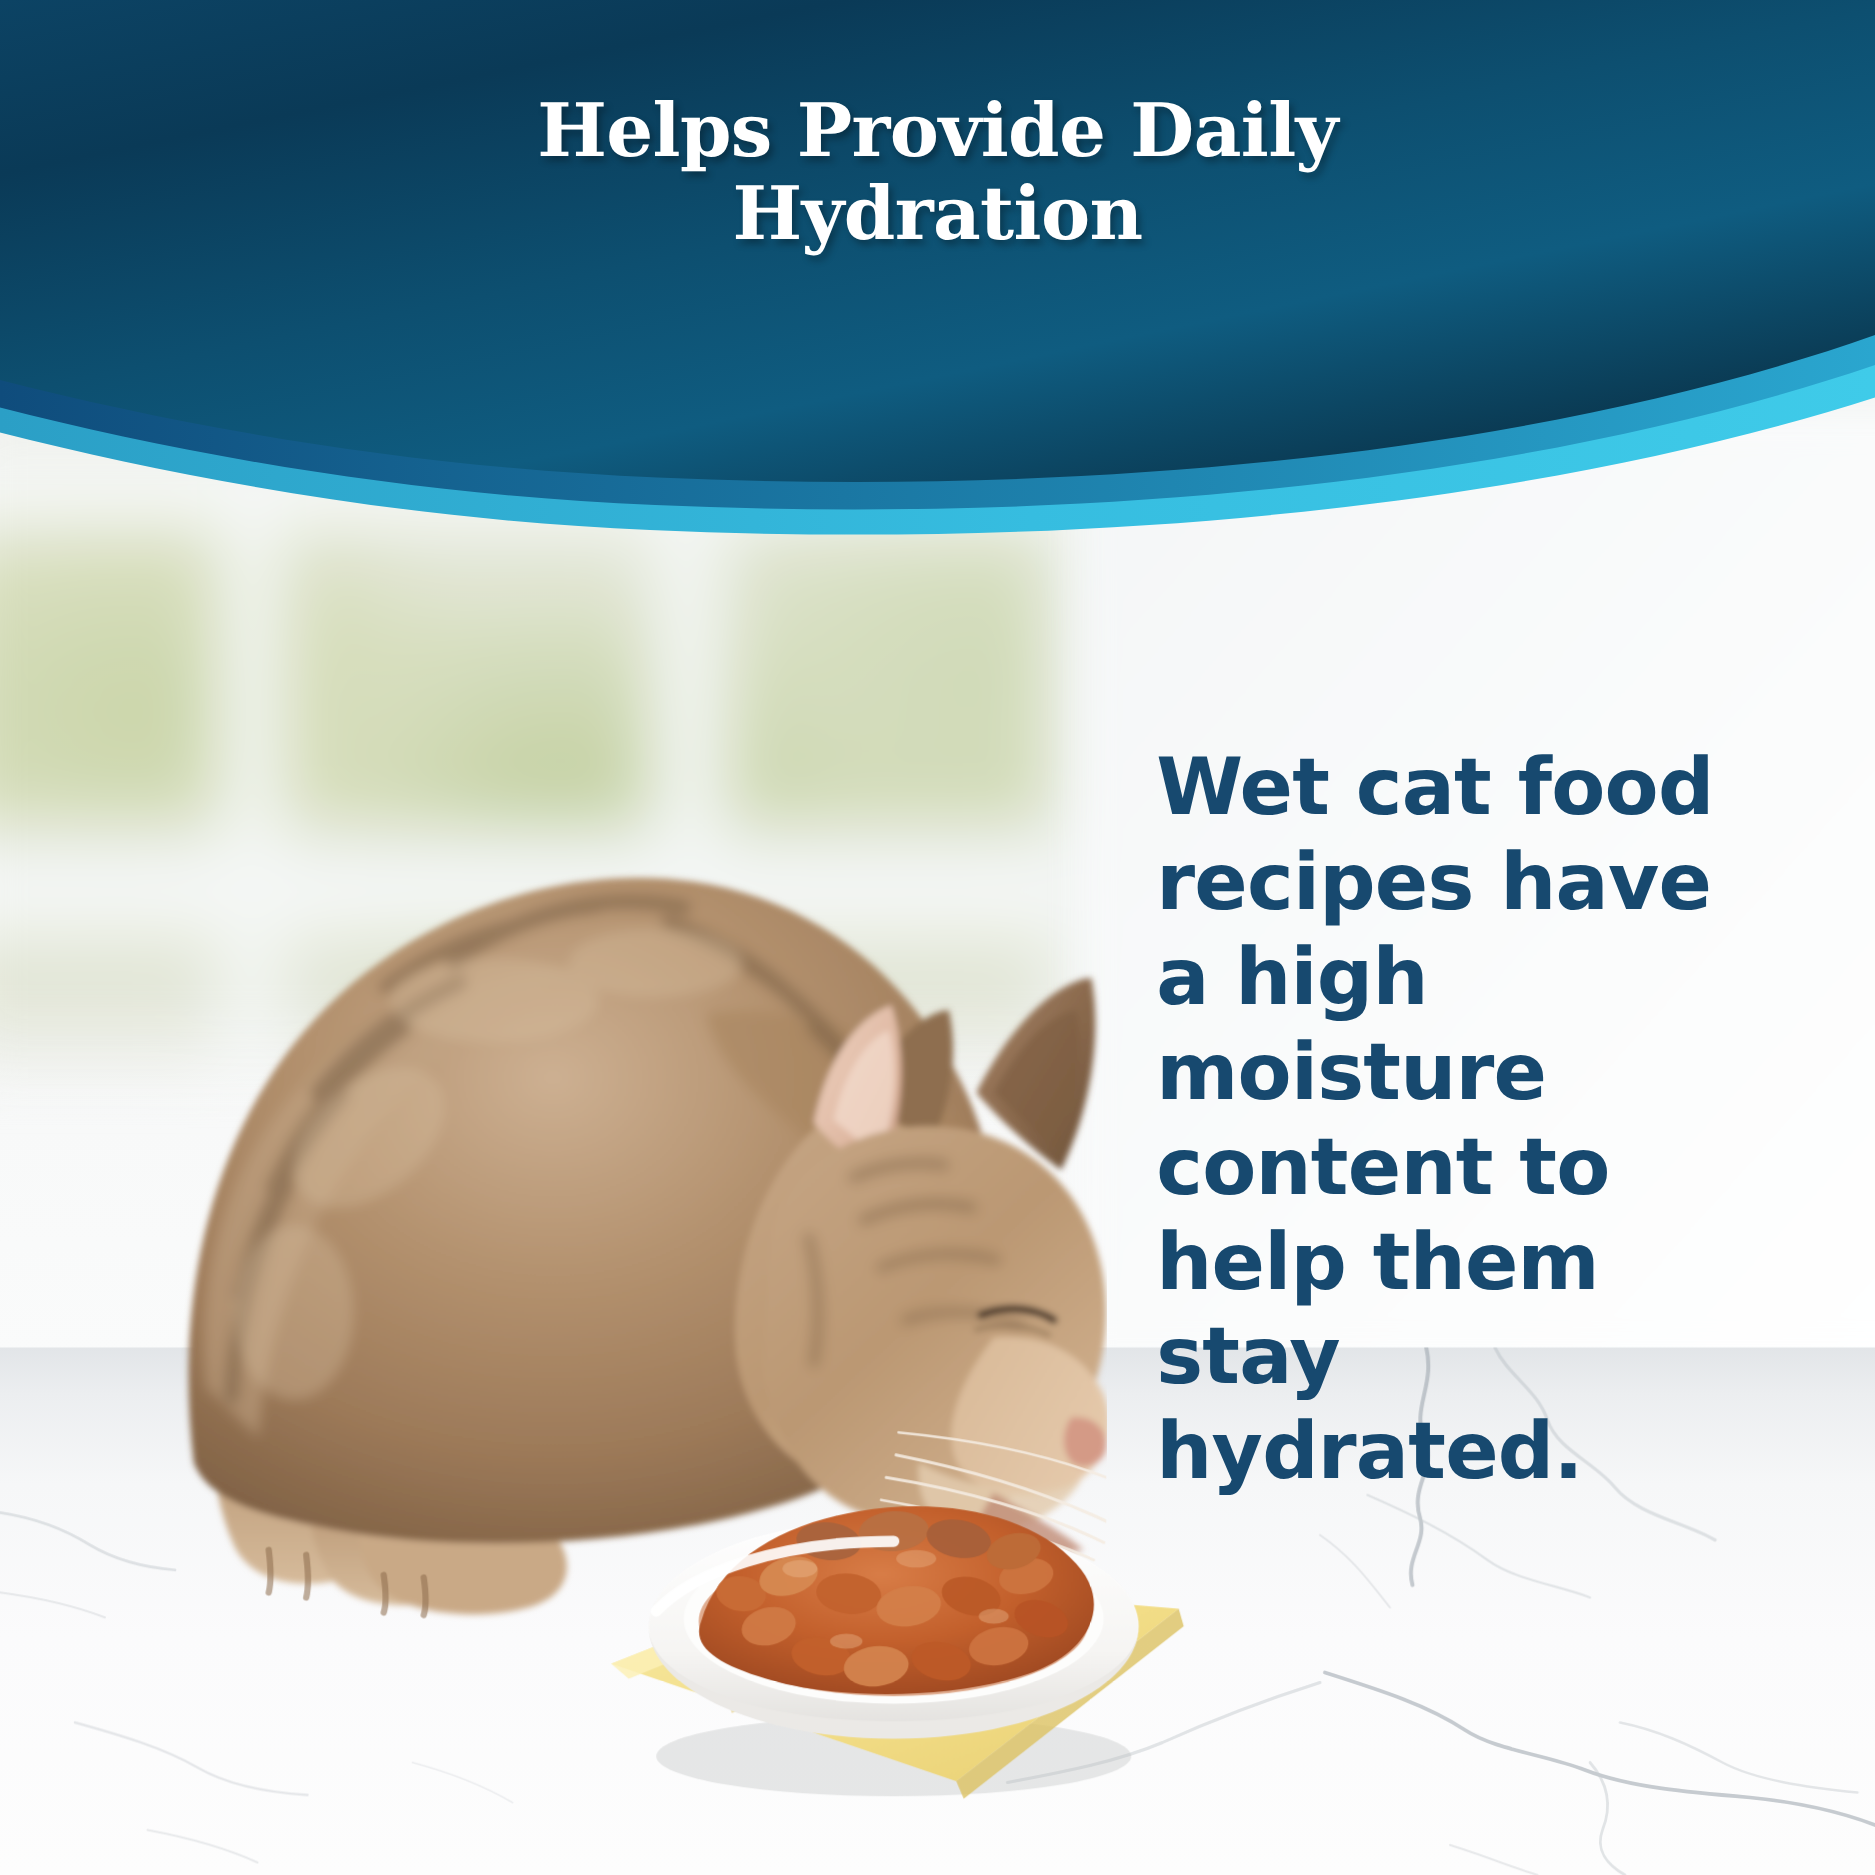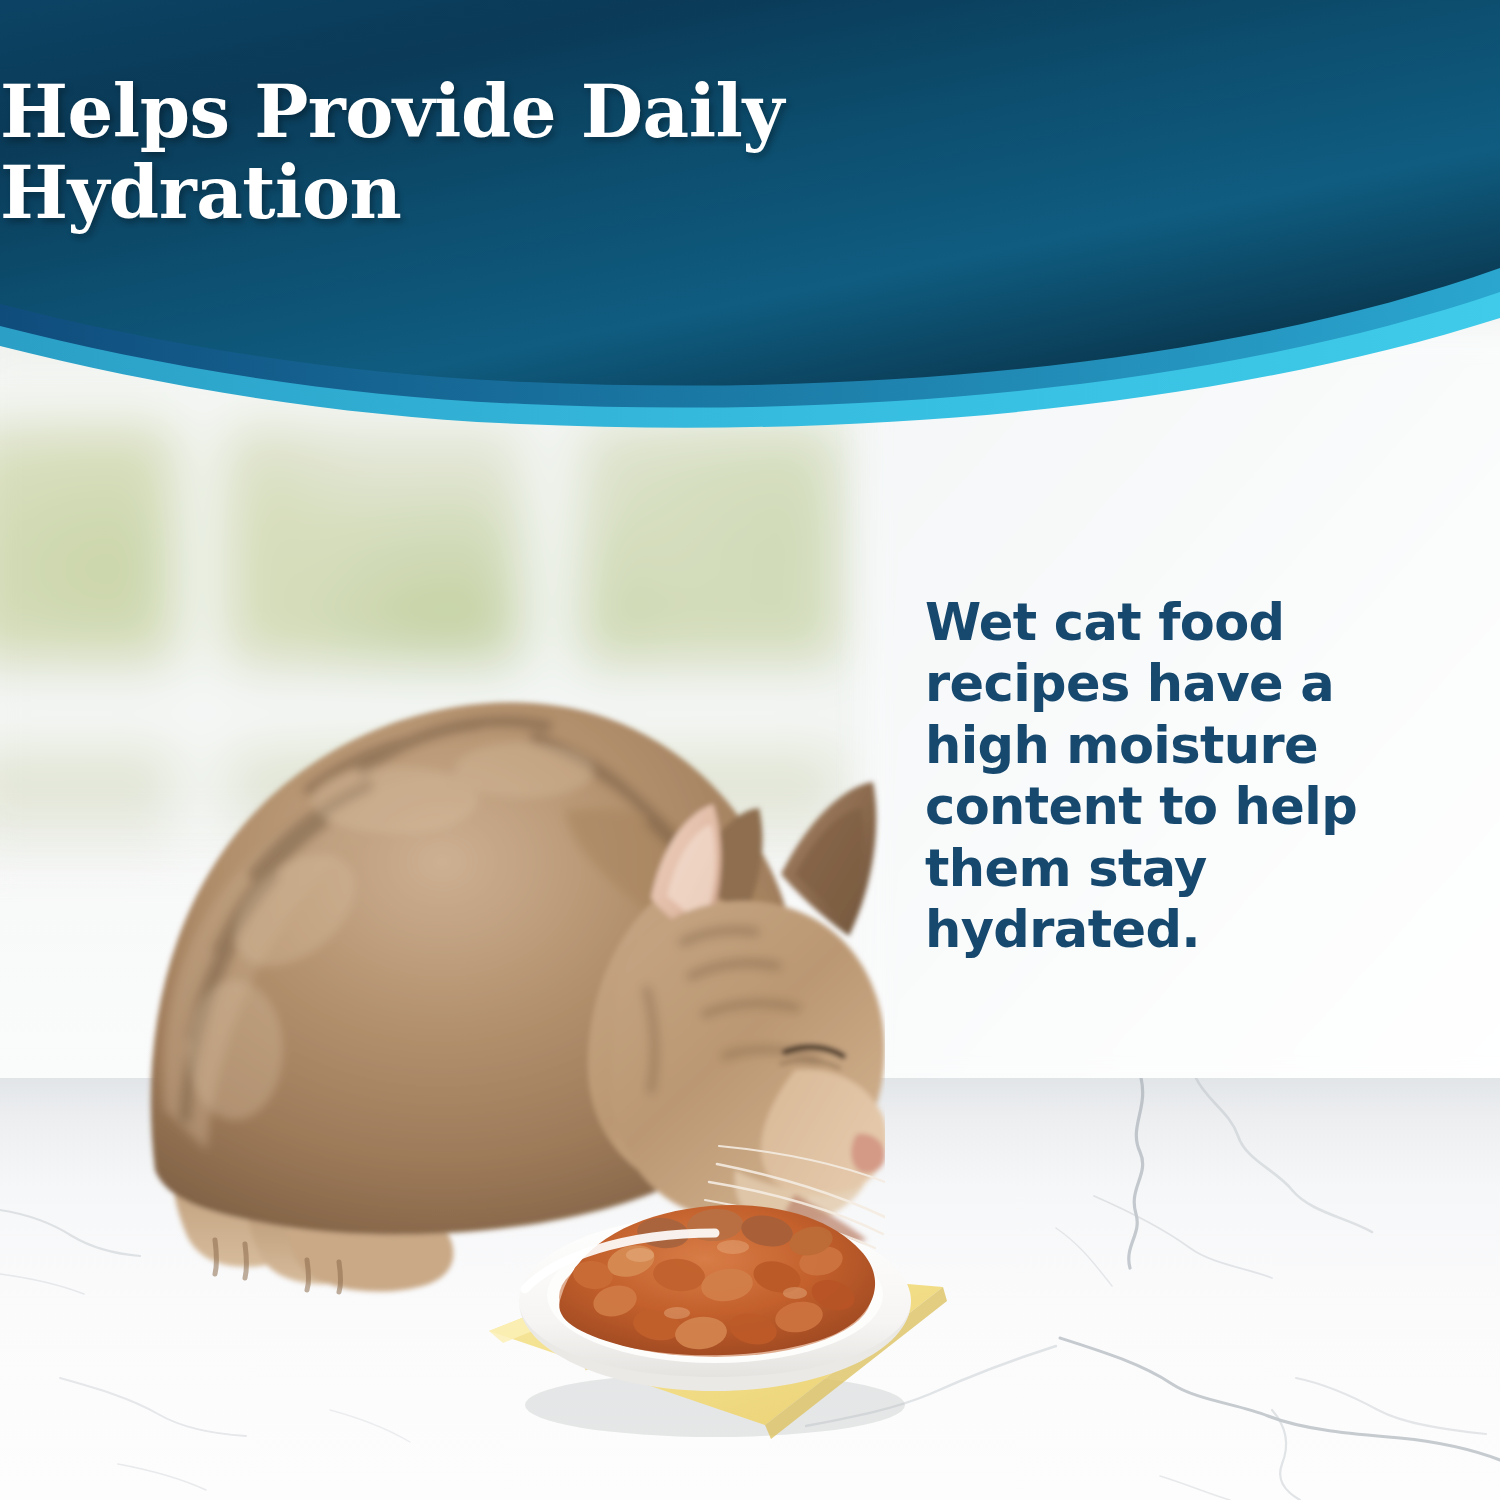--- a/index.html
+++ b/index.html
@@ -116,39 +116,40 @@
     left: 0; top: 0;
     width: 1500px; height: 440px;
     pointer-events: none;
   }
   .banner svg { display: block; width: 1500px; height: 440px; }
 
   .banner-title {
     position: absolute;
     left: 0; top: 72px;
     width: 1500px;
+    text-align: center;
     color: #ffffff;
     font-family: "DejaVu Serif", "Liberation Serif", serif;
     font-weight: bold;
-    font-size: 72px;
+    font-size: 59px;
     line-height: 1.12;
     letter-spacing: -0.5px;
     text-shadow: 3px 4px 6px rgba(0,0,0,0.30);
     white-space: pre-line;
   }
 
   
   .copy {
     position: absolute;
     left: 925px; top: 592px;
     width: 470px;
     color: #17496f;
     font-family: "DejaVu Sans", "Liberation Sans", sans-serif;
     font-weight: bold;
-    font-size: 51px;
+    font-size: 63px;
     line-height: 1.205;
     letter-spacing: -0.6px;
   }
 </style>
 </head>
 <body>
 
 <div id="poster">
 
   <div class="photo-scene">

